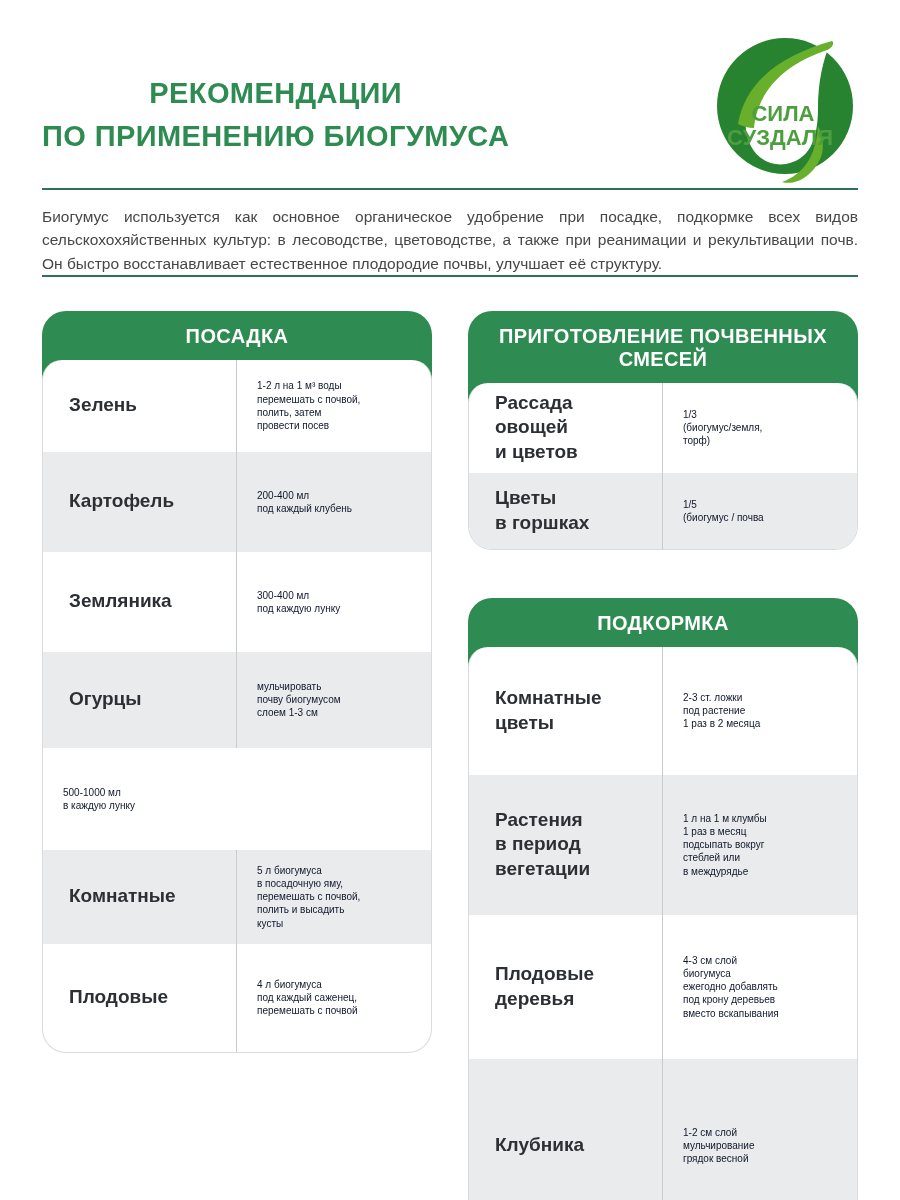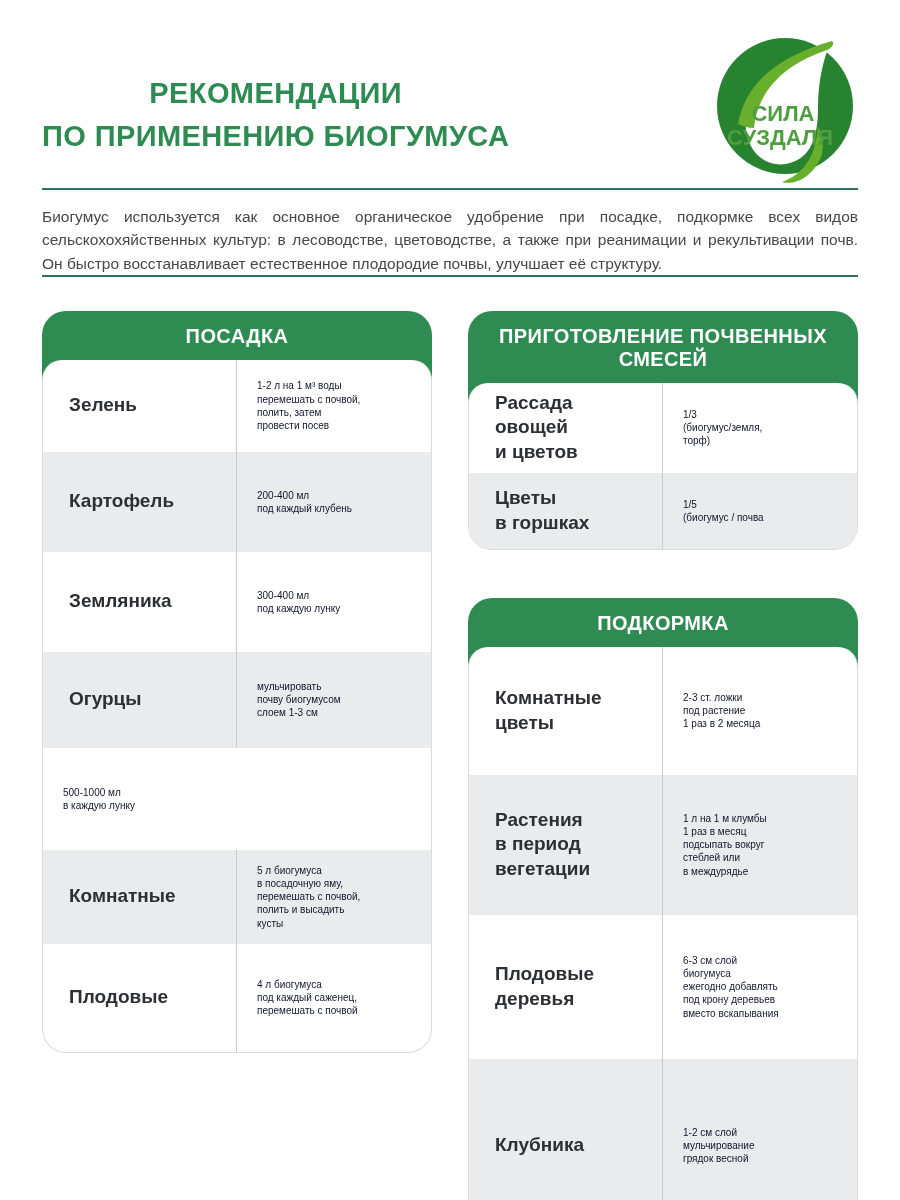--- a/index.html
+++ b/index.html
@@ -154,21 +154,21 @@
 вегетации</div>
             <div class="cell value">1 л на 1 м клумбы
 1 раз в месяц
 подсыпать вокруг
 стеблей или
 в междурядье</div>
           </div>
           <div class="row">
             <div class="cell label">Плодовые
 деревья</div>
-            <div class="cell value">6-3 см слой
+            <div class="cell value">4-3 см слой
 биогумуса
 ежегодно добавлять
 под крону деревьев
 вместо вскапывания</div>
           </div>
           <div class="row">
             <div class="cell label">Клубника</div>
             <div class="cell value">1-2 см слой
 мульчирование
 грядок весной</div>

